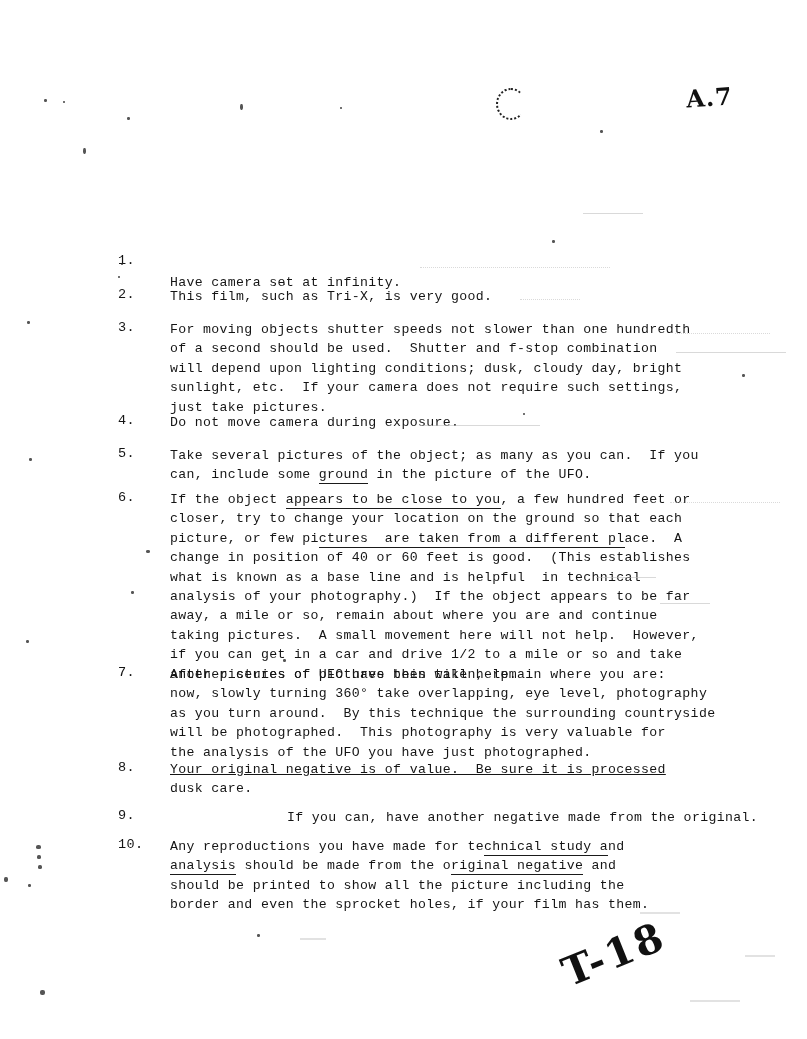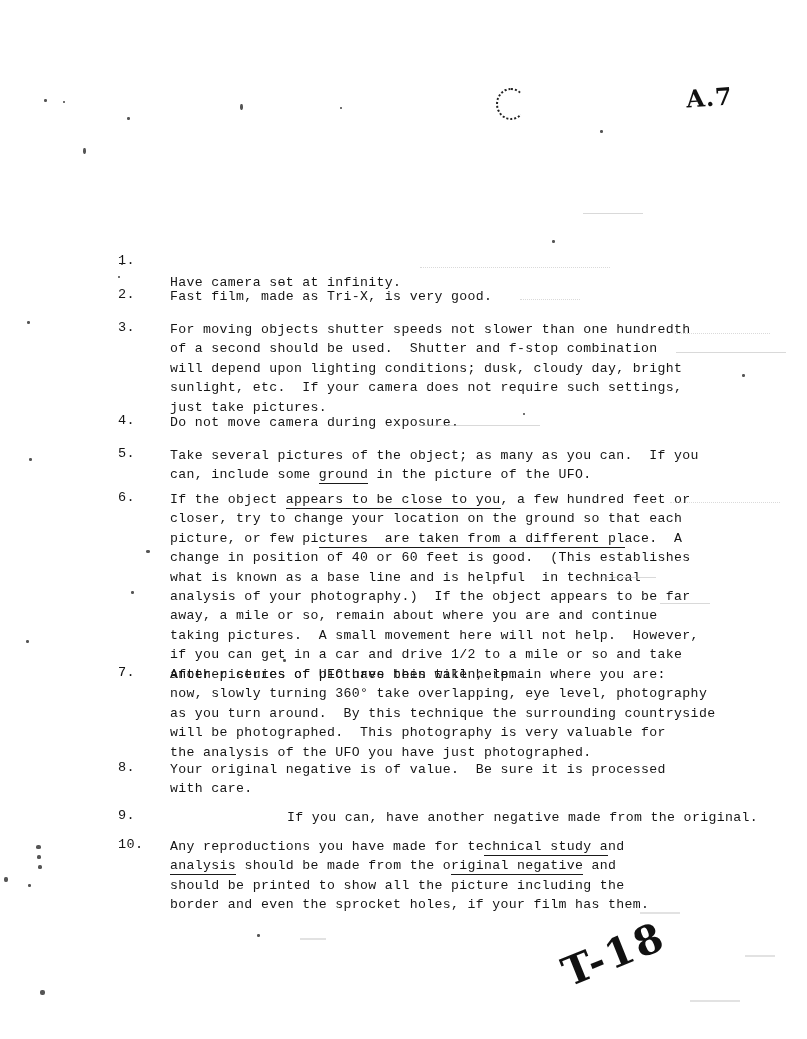--- a/index.html
+++ b/index.html
@@ -135,21 +135,21 @@
   <div class="handwriting" id="annot-t18">T-18</div>
 
 
   <div id="item-list">
       <div class="item" style="top: 253px;">
         <div class="item-number">1.</div>
         <div class="item-body"><span class="line" style="top: 0px; margin-top: 20px;">Have camera set at infinity.</span></div>
       </div>
       <div class="item" style="top: 287px;">
         <div class="item-number">2.</div>
-        <div class="item-body"><span class="line" style="top: 0px;">Fast film, made as Tri-X, is very good.</span></div>
+        <div class="item-body"><span class="line" style="top: 0px;">This film, such as Tri-X, is very good.</span></div>
       </div>
       <div class="item" style="top: 320px;">
         <div class="item-number">3.</div>
         <div class="item-body"><span class="line" style="top: 0px;">For moving objects shutter speeds not slower than one hundredth</span><span class="line" style="top: 19.4px;">of a second should be used.  Shutter and f-stop combination</span><span class="line" style="top: 38.8px;">will depend upon lighting conditions; dusk, cloudy day, bright</span><span class="line" style="top: 58.2px;">sunlight, etc.  If your camera does not require such settings,</span><span class="line" style="top: 77.6px;">just take pictures.</span></div>
       </div>
       <div class="item" style="top: 413px;">
         <div class="item-number">4.</div>
         <div class="item-body"><span class="line" style="top: 0px; font-family: Liberation Mono, monospace;">Do not move camera during exposure.</span></div>
       </div>
       <div class="item" style="top: 446px;">
@@ -159,21 +159,21 @@
       <div class="item" style="top: 490px;">
         <div class="item-number">6.</div>
         <div class="item-body"><span class="line" style="top: 0px;">If the object <span class="u">appears to be close to you</span>, a few hundred feet or</span><span class="line" style="top: 19.4px;">closer, try to change your location on the ground so that each</span><span class="line" style="top: 38.8px;">picture, or few pi<span class="u">ctures  are taken from a different pl</span>ace.  A</span><span class="line" style="top: 58.2px;">change in position of 40 or 60 feet is good.  (This establishes</span><span class="line" style="top: 77.6px;">what is known as a base line and is helpful  in technical</span><span class="line" style="top: 97px;">analysis of your photography.)  If the object appears to be far</span><span class="line" style="top: 116.4px;">away, a mile or so, remain about where you are and continue</span><span class="line" style="top: 135.8px;">taking pictures.  A small movement here will not help.  However,</span><span class="line" style="top: 155.2px;">if you can get in a car and drive 1/2 to a mile or so and take</span><span class="line" style="top: 174.6px;">another series of pictures this will help.</span></div>
       </div>
       <div class="item" style="top: 665px;">
         <div class="item-number">7.</div>
         <div class="item-body"><span class="line" style="top: 0px;">After pictures of UFO have been taken, remain where you are:</span><span class="line" style="top: 19.4px;">now, slowly turning 360° take overlapping, eye level, photography</span><span class="line" style="top: 38.8px;">as you turn around.  By this technique the surrounding countryside</span><span class="line" style="top: 58.2px;">will be photographed.  This photography is very valuable for</span><span class="line" style="top: 77.6px;">the analysis of the UFO you have just photographed.</span></div>
       </div>
       <div class="item" style="top: 760px;">
         <div class="item-number">8.</div>
-        <div class="item-body"><span class="line" style="top: 0px;">Your original negative is of value.  Be sure it is processed</span><span class="line" style="top: 19.4px;">with care.</span></div>
+        <div class="item-body"><span class="line" style="top: 0px; text-decoration: underline;">Your original negative is of value.  Be sure it is processed</span><span class="line" style="top: 19.4px;">dusk care.</span></div>
       </div>
       <div class="item" style="top: 808px;">
         <div class="item-number">9.</div>
         <div class="item-body"><span class="line" style="top: 0px; text-align: right;">If you can, have another negative made from the original.</span></div>
       </div>
       <div class="item" style="top: 837px;">
         <div class="item-number">10.</div>
         <div class="item-body"><span class="line" style="top: 0px;">Any reproductions you have made for te<span class="u">chnical study a</span>nd</span><span class="line" style="top: 19.4px;"><span class="u">analysis</span> should be made from the o<span class="u">riginal negative</span> and</span><span class="line" style="top: 38.8px;">should be printed to show all the picture including the</span><span class="line" style="top: 58.2px;">border and even the sprocket holes, if your film has them.</span></div>
       </div>
     </div>

